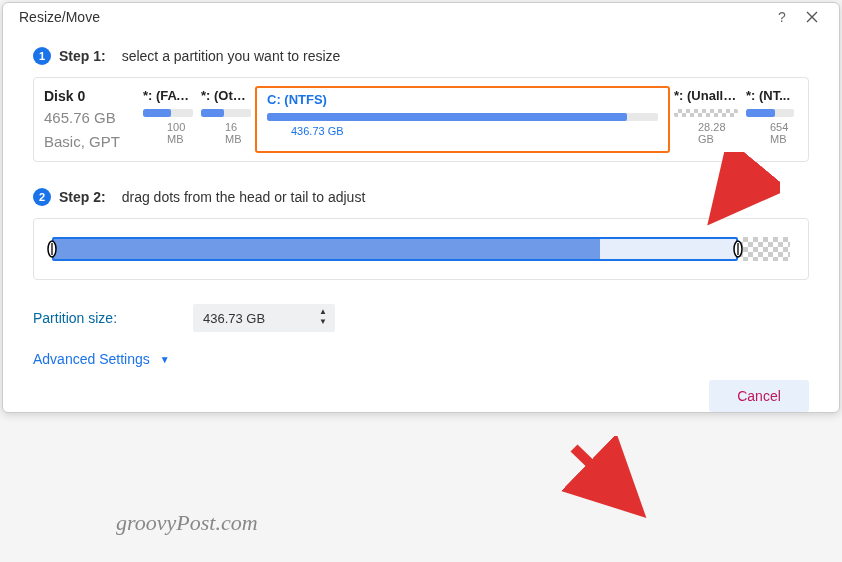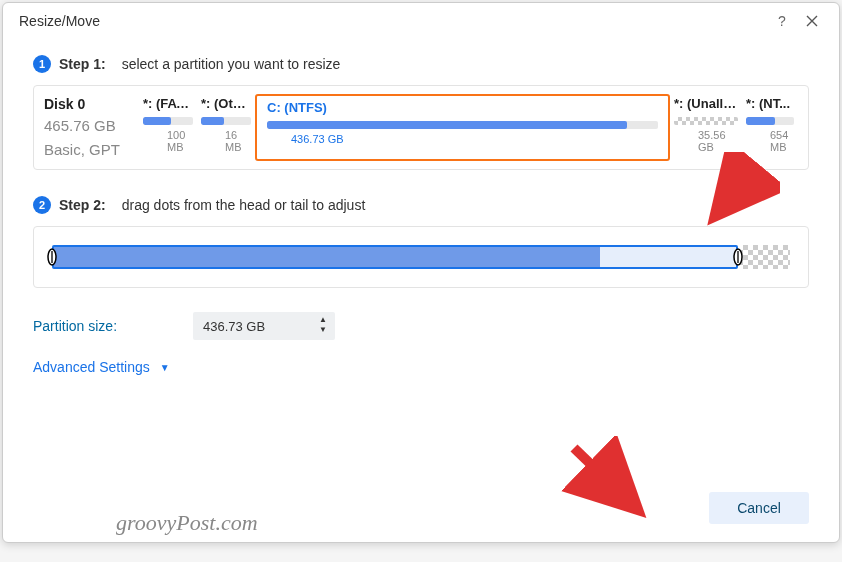--- a/index.html
+++ b/index.html
@@ -6,21 +6,21 @@
   body {
     font-family: "Segoe UI", Arial, sans-serif;
     background: #f5f5f5;
     width: 842px;
     height: 562px;
     position: relative;
   }
   .dialog {
     position: absolute;
     top: 2px; left: 2px;
-    width: 838px; height: 541px;
+    width: 838px; height: 411px;
     background: #fff;
     border: 1px solid #ccc;
     border-radius: 6px;
     box-shadow: 0 2px 8px rgba(0,0,0,0.15);
     display: flex;
     flex-direction: column;
   }
   .titlebar {
     height: 36px;
     display: flex;
@@ -227,21 +227,21 @@
     font-size: 14px;
     cursor: pointer;
     padding: 0 20px;
   }
   .btn-primary {
     background: #1a73e8;
     color: #fff;
   }
   .btn-secondary {
     background: #e8f0fc;
-    color: #0c4a6e;
+    color: #be185d;
   }
   .watermark {
     position: absolute;
     left: 116px; bottom: 26px;
     font-family: Georgia, "Times New Roman", serif;
     font-style: italic;
     font-size: 22px;
     color: #888;
     pointer-events: none;
   }
@@ -301,21 +301,21 @@
         <div class="pname">C: (NTFS)</div>
         <div class="pbar">
             <div class="pfill" style="width:92%"></div>
           </div>
         <div class="psize">436.73 GB</div>
       </div>
 
       <div class="part unalloc" style="width:72px">
         <div class="pname">*: (Unallo...</div>
         <div class="pbar"></div>
-        <div class="psize">35.56 GB</div>
+        <div class="psize">28.28 GB</div>
       </div>
 
       <div class="part" style="width:56px">
         <div class="pname">*: (NT...</div>
         <div class="pbar">
             <div class="pfill" style="width:60%"></div>
           </div>
         <div class="psize">654 MB</div>
       </div>
     </div>

